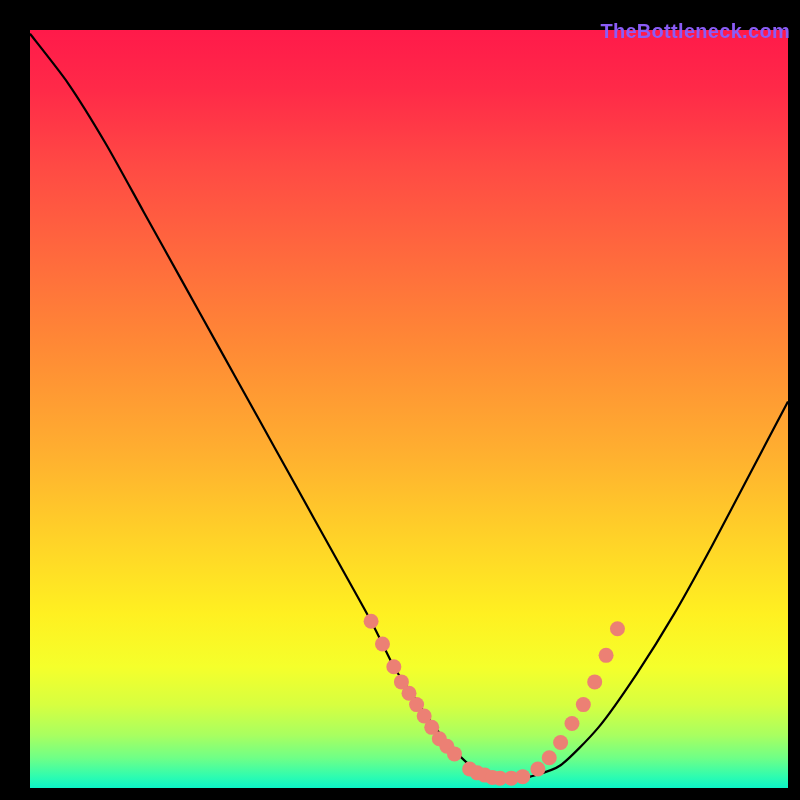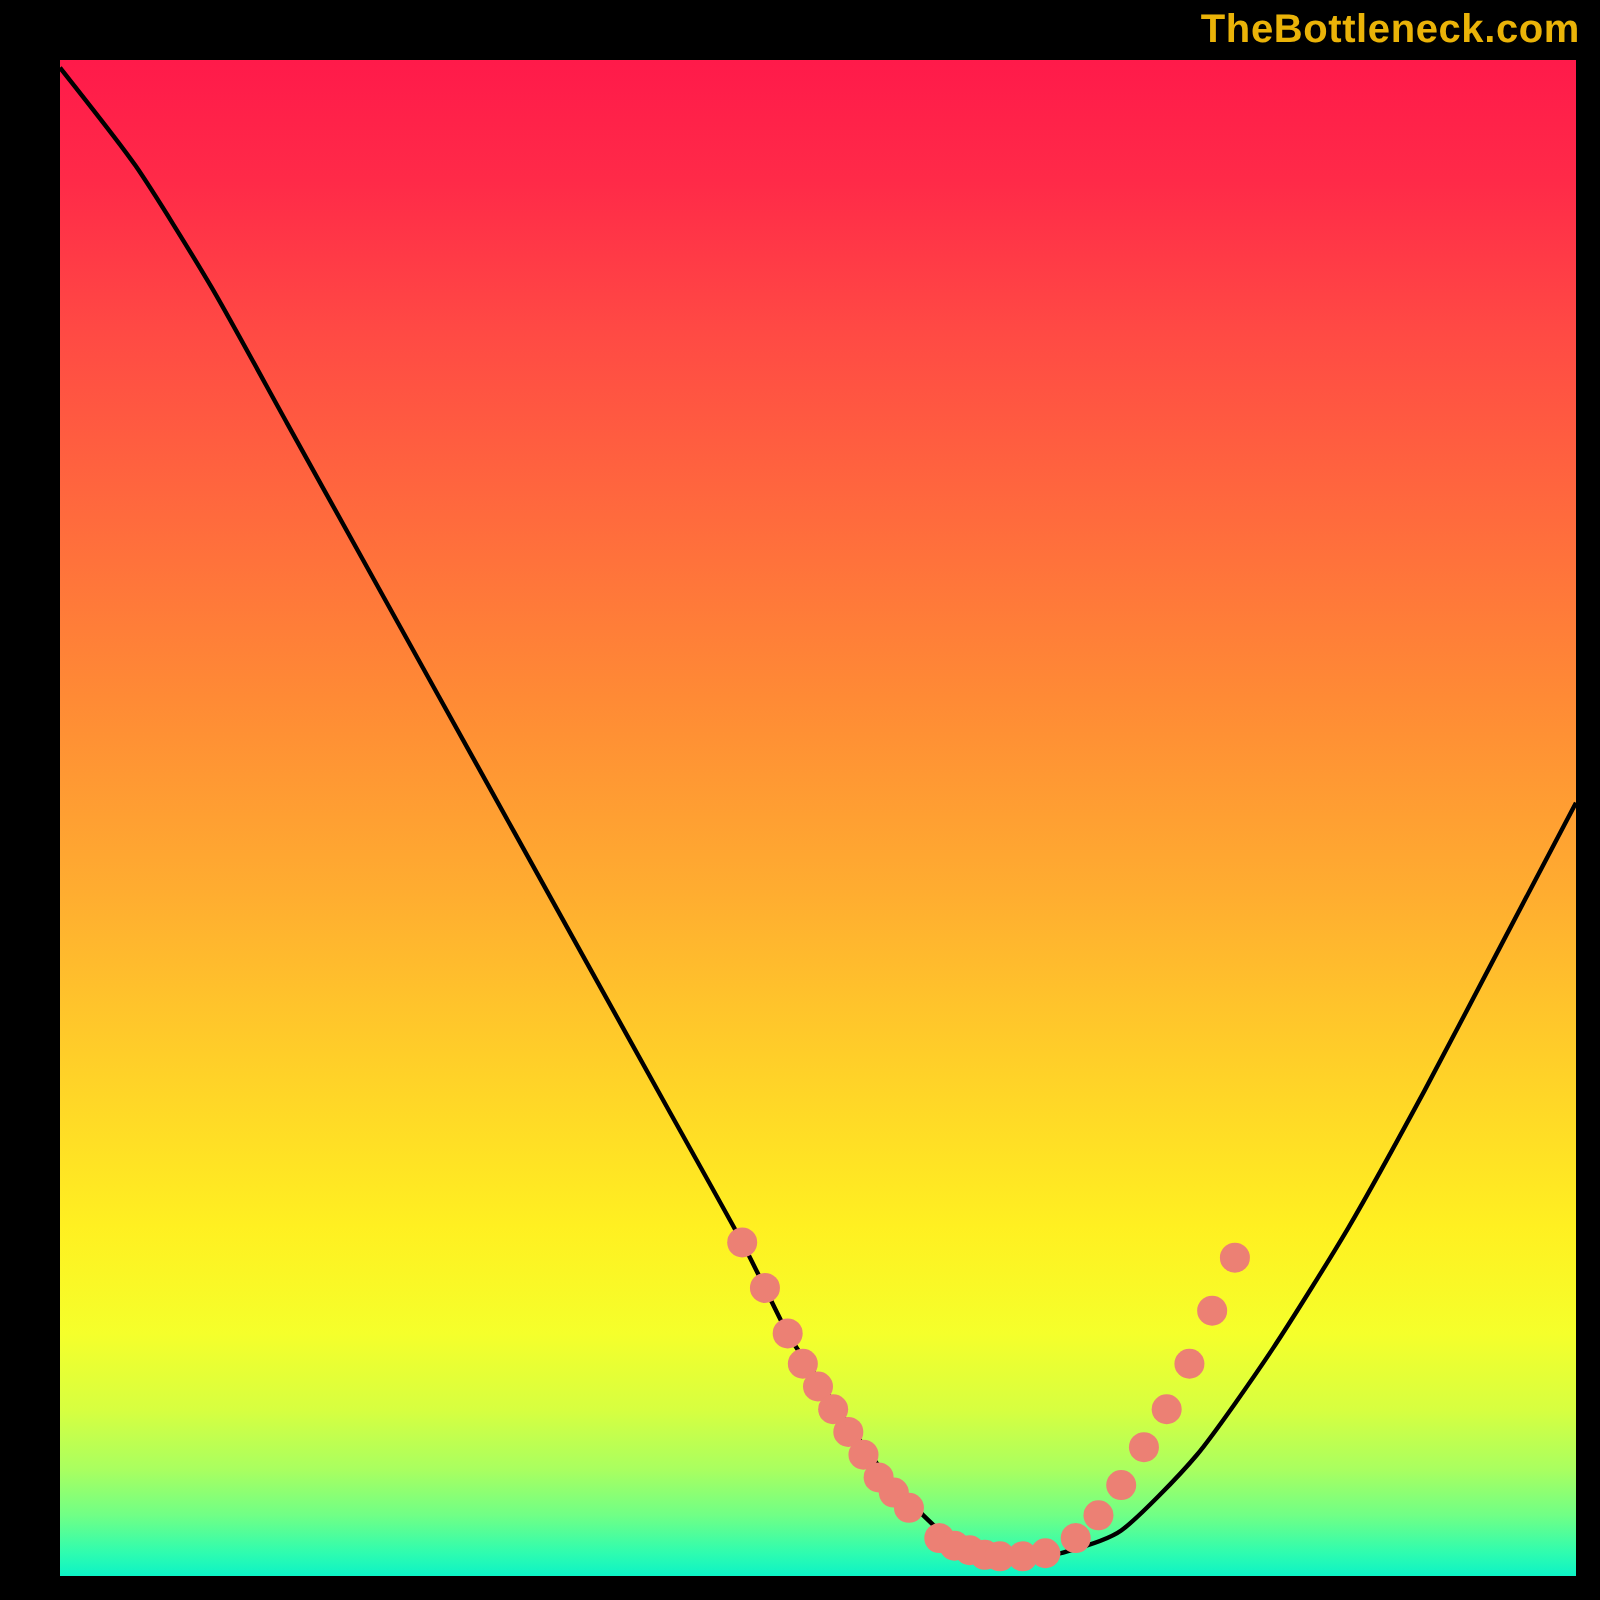--- a/index.html
+++ b/index.html
@@ -18,24 +18,24 @@
 }
 svg {
   position: absolute;
   left: 0;
   top: 0;
   width: 800px;
   height: 800px;
 }
 .watermark {
   position: absolute;
-  top: 4px;
+  top: 20px;
   right: 10px;
   font: 600 20px "Segoe UI", Arial, sans-serif;
-  color: #eab308;
+  color: #8b5cf6;
   letter-spacing: 0.3px;
 }
 </style>
 </head>
 <body>
 
 <div class="stage">
   <svg id="svg-root" viewBox="0 0 800 800" preserveAspectRatio="none">
     <defs>
       <linearGradient id="bg-grad" x1="0" y1="0" x2="0" y2="1">

